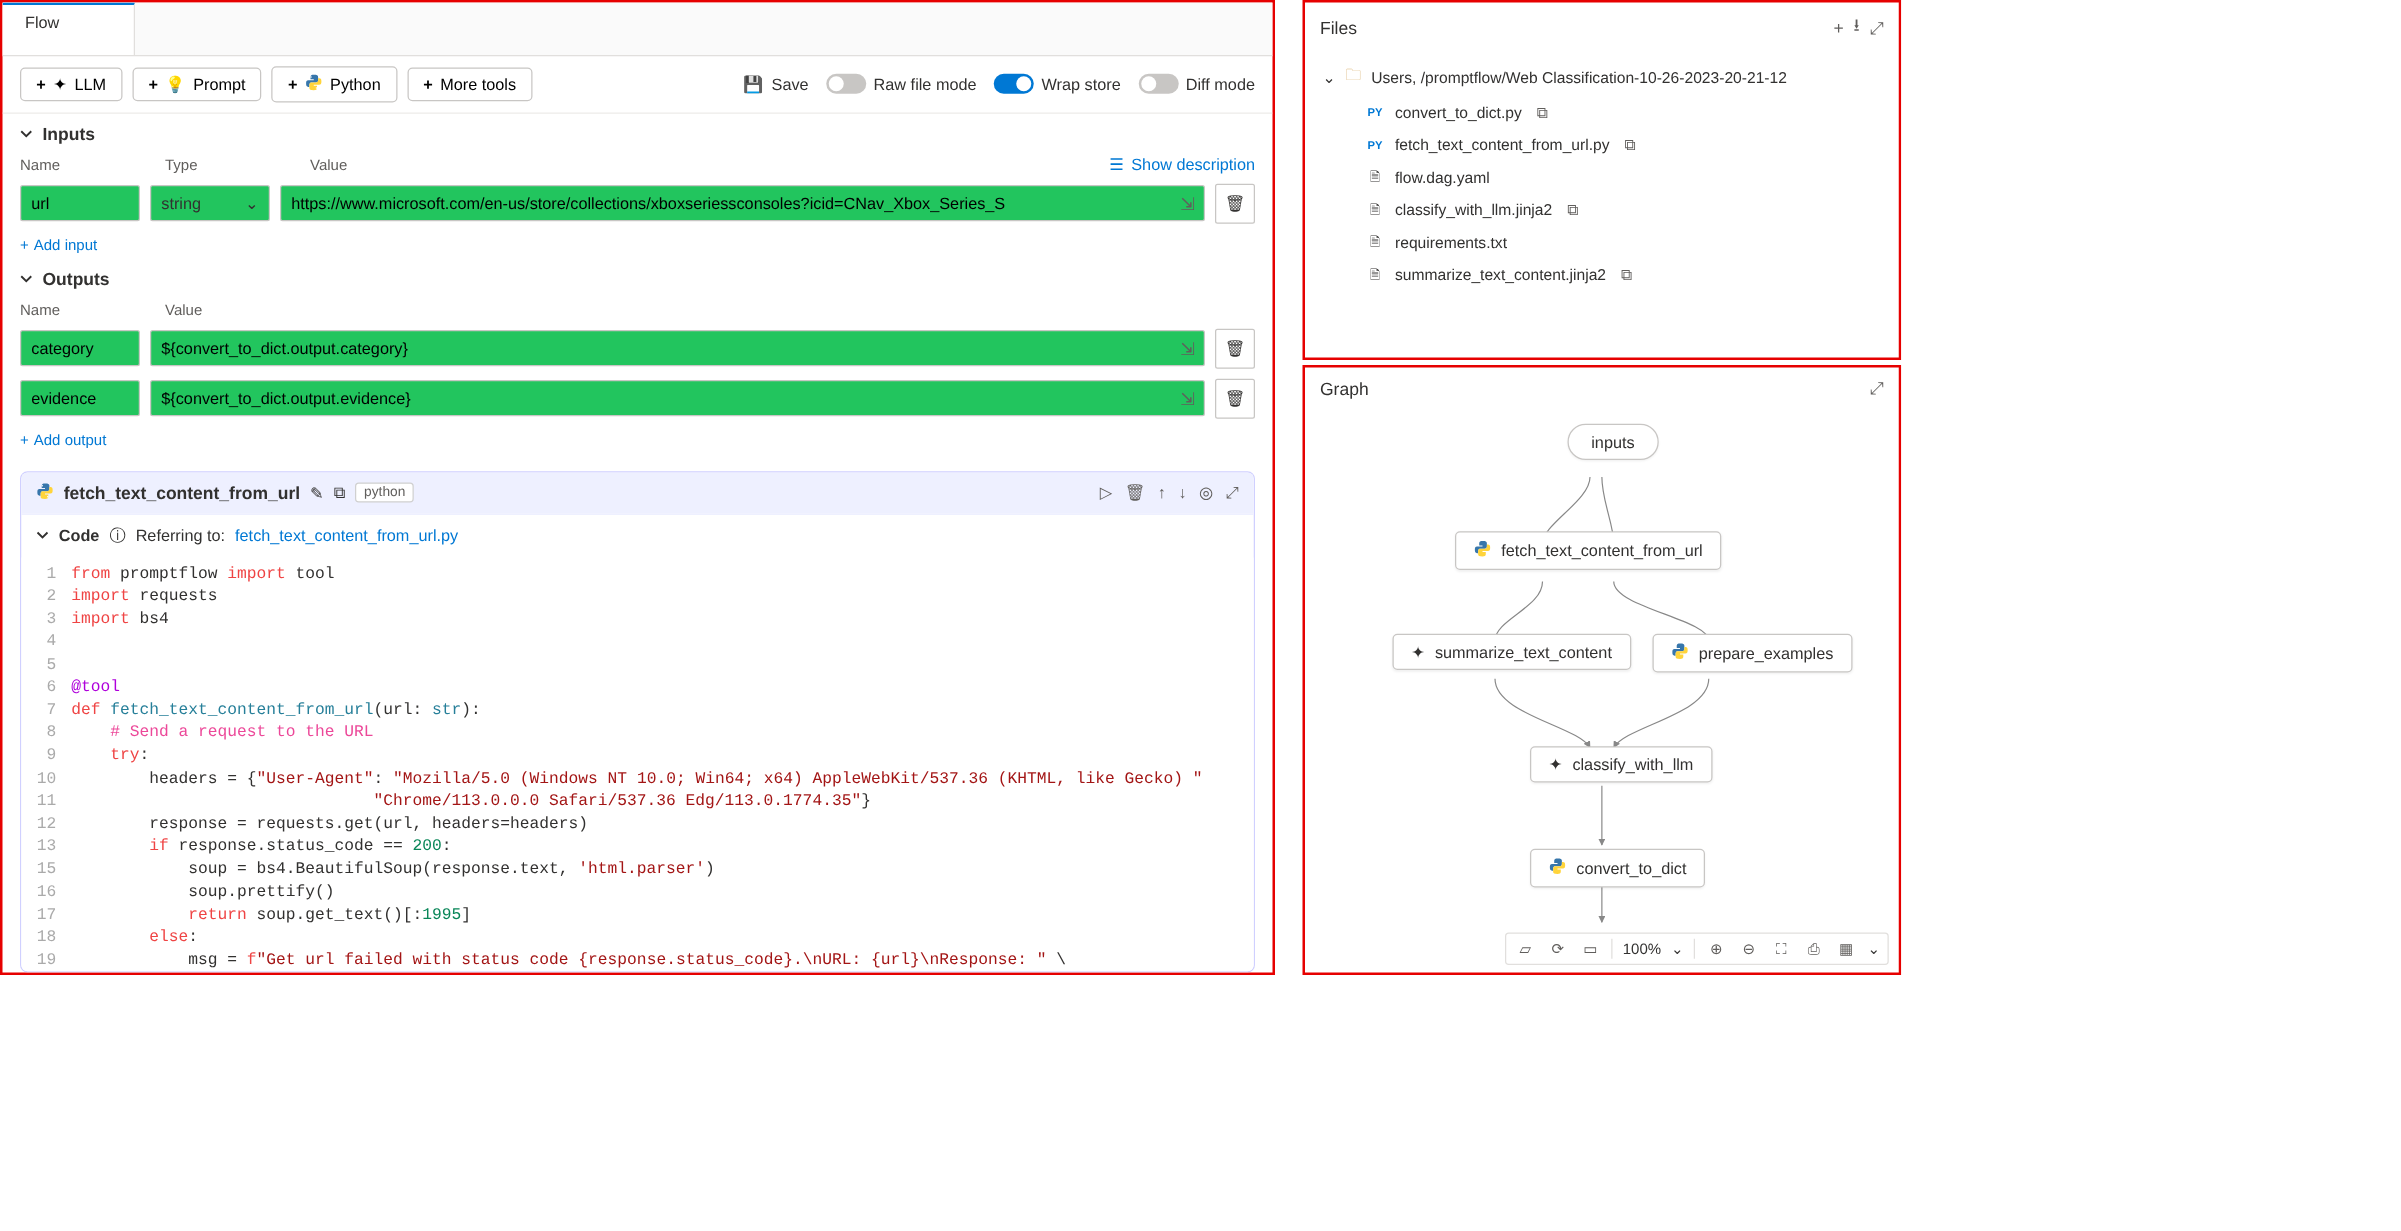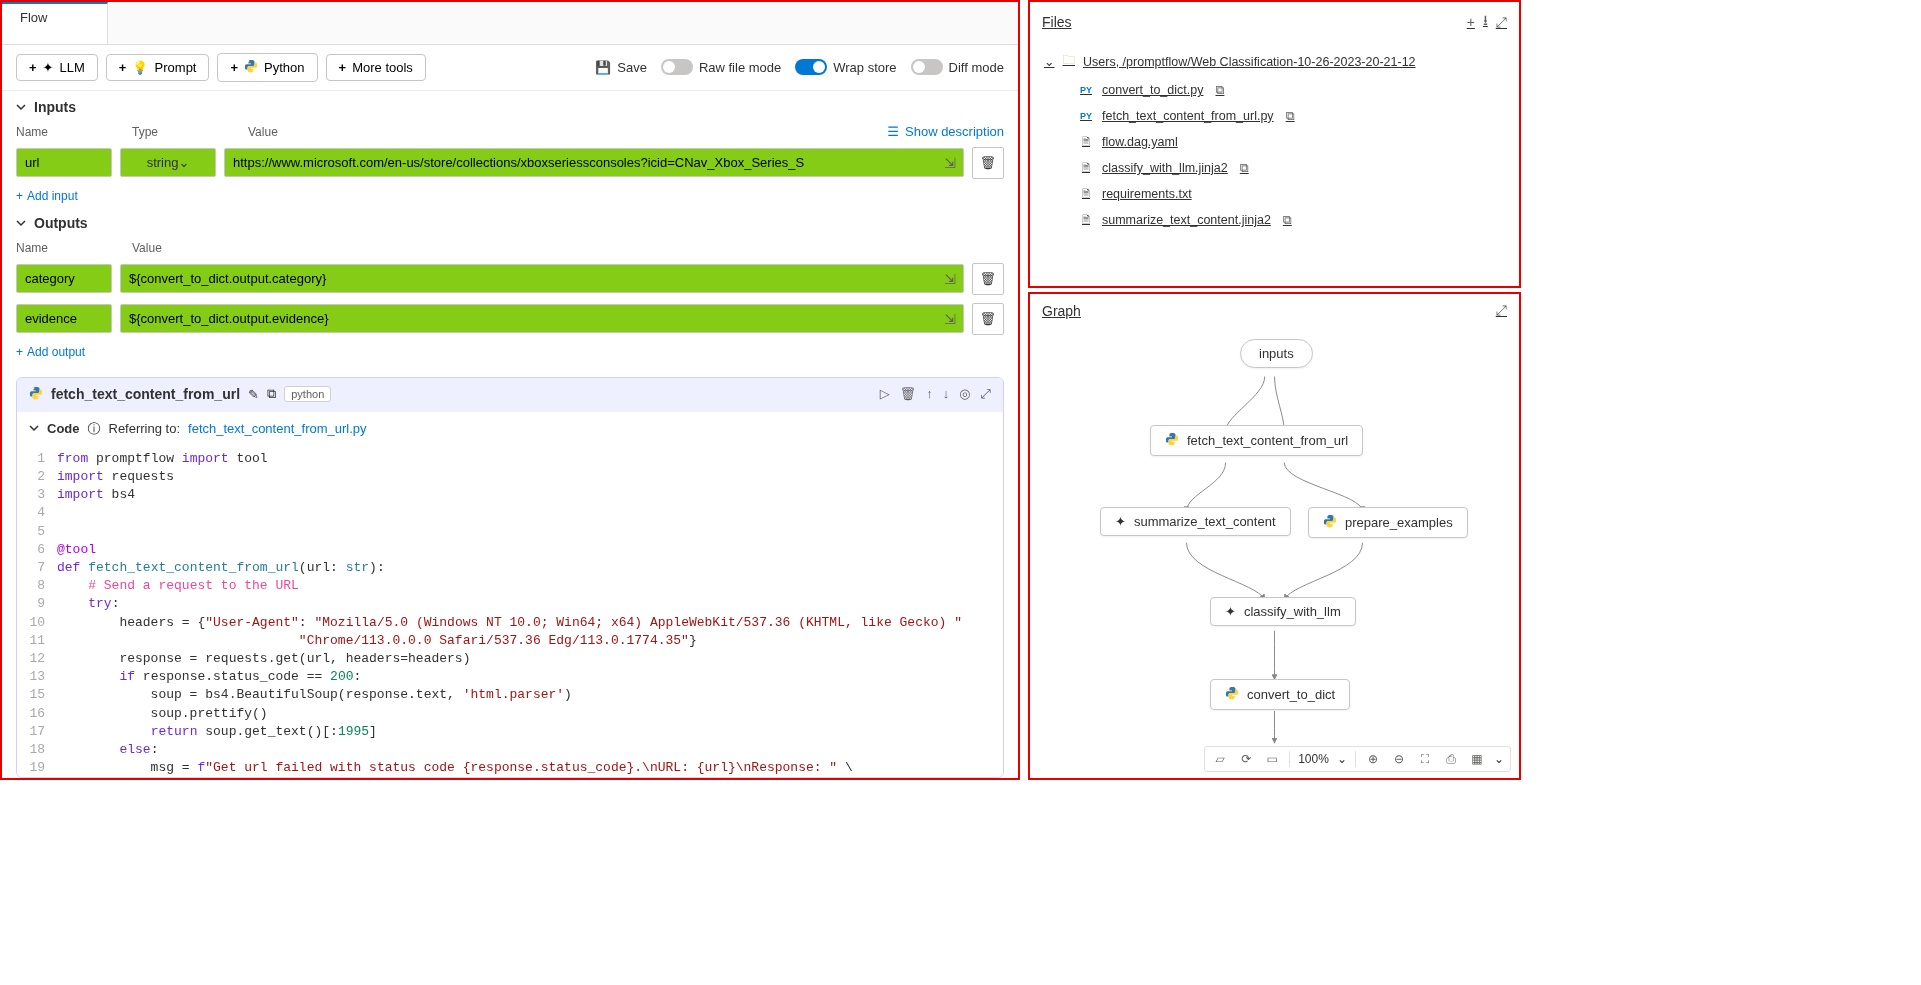--- a/index.html
+++ b/index.html
@@ -18,22 +18,21 @@
   border: 2px solid #e60000;
   display: flex;
   flex-direction: column;
   overflow: hidden;
 }
 .right-pane {
   flex: 1;
   display: flex;
   flex-direction: column;
   gap: 4px;
-  padding-left: 8px;
-  text-decoration: underline;
+  padding-left: 22px;
 }
 .tab-bar {
   height: 44px;
   display: flex;
   border-bottom: 1px solid #e1dfdd;
   background: #fafafa;
 }
 .tab {
   padding: 6px 60px 6px 18px;
   background: #fff;
@@ -81,24 +80,24 @@
 .chev { width: 10px; height: 10px; }
 .row-head { display: flex; gap: 16px; font-size: 12px; color: #605e5c; padding: 4px 0; }
 .col-name { width: 100px; }
 .col-type { width: 100px; }
 .col-value { flex: 1; }
 .row {
   display: flex; gap: 8px; align-items: center; padding: 4px 0;
 }
 .input, .select {
   border: 1px solid #c8c6c4; border-radius: 2px;
-  padding: 6px 8px; background: #84cc16; font-size: 13px;
+  padding: 6px 8px; background: #22c55e; font-size: 13px;
   width: 100%;
 }
-.select { display: flex; justify-content: center; align-items: center; }
+.select { display: flex; justify-content: space-between; align-items: center; }
 .cell-name { width: 96px; }
 .cell-type { width: 96px; }
 .cell-val { flex: 1; position: relative; }
 .val-wrap { position: relative; }
 .val-icon {
   position: absolute; right: 8px; top: 50%; transform: translateY(-50%);
   color: #605e5c; font-size: 14px;
 }
 .trash-btn {
   width: 32px; height: 32px; border: 1px solid #c8c6c4; border-radius: 2px;
@@ -141,21 +140,21 @@
   font-family: Consolas, "Courier New", monospace;
   font-size: 13px; padding: 4px 0 10px 0; background:#fff;
   line-height: 1.4;
 }
 .cline { display:flex; }
 .gutter {
   width: 40px; text-align: right; padding-right: 12px;
   color: #aaa; user-select:none;
 }
 .ctext { flex:1; white-space: pre; }
-.kw { color: #6d28d9; }
+.kw { color: #ef4444; }
 .fn { color: #267f99; }
 .dec { color: #af00db; }
 .cm { color: #ec4899; }
 .str { color: #a31515; }
 .num { color: #098658; }
 
 .panel {
   border: 2px solid #e60000;
   background: #fff;
   display: flex; flex-direction: column;

